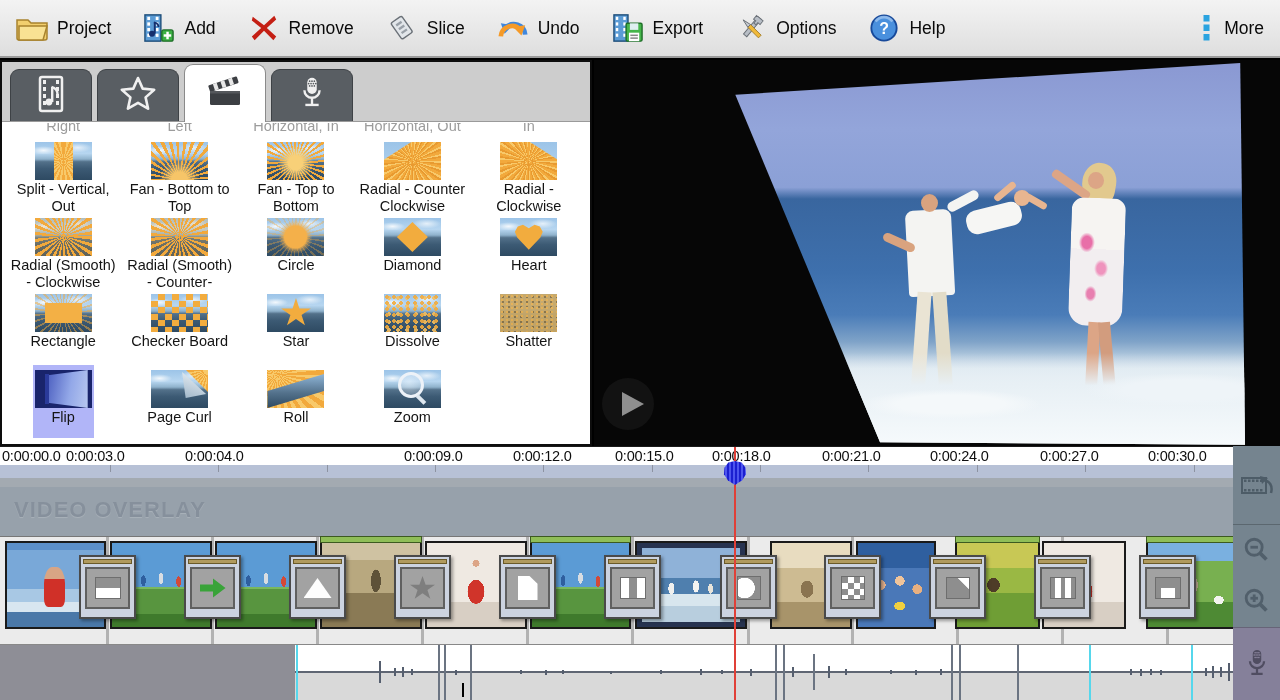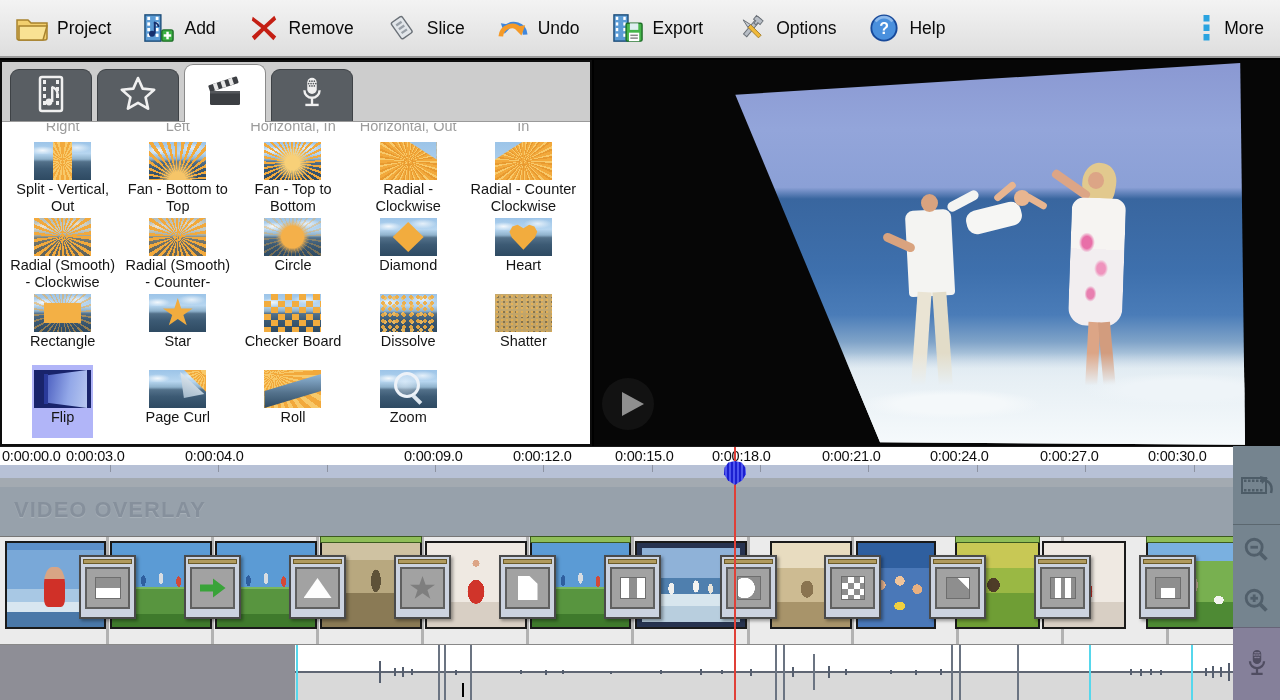--- a/index.html
+++ b/index.html
@@ -18,21 +18,21 @@
 
   
   .palette{position:absolute;left:0;top:60px;width:592px;height:386px;
     background:#fff;border:2px solid #0d0d0d;overflow:hidden;}
   .tabs{position:absolute;left:0;top:0;right:0;height:60px;background:#cdcdcd;
     border-bottom:1px solid #9a9a9a;display:flex;align-items:flex-end;padding:0 0 0 8px;gap:5px;}
   .tab{width:82px;height:52px;background:#595e63;border:1px solid #3e4246;border-bottom:none;
     border-radius:9px 9px 0 0;display:flex;align-items:center;justify-content:center;}
   .tab.selected{background:#fff;height:58px;border-color:#8a8a8a;margin-bottom:-1px;}
 
-  .tgrid{position:absolute;left:3px;right:9px;top:61px;display:grid;
+  .tgrid{position:absolute;left:3px;right:3px;top:61px;display:grid;
     grid-template-columns:repeat(5,1fr);}
   .cliprow{height:14px;overflow:hidden;text-align:center;}
   .cliprow span{display:block;margin-top:-5px;font-size:14.5px;color:#9c9c9c;white-space:nowrap;}
   .cell{height:76px;text-align:center;overflow:visible;}
   .hl{display:inline-block;max-width:117px;padding:2px 2px 12px;}
   .cell.selected .hl{background:#b1b5f8;}
   .tlabel{font-size:14.5px;line-height:17px;color:#141414;margin-top:1px;}
 
   
   .thumb{position:relative;width:57px;height:38px;margin:3px auto 1px;overflow:hidden;
@@ -425,28 +425,28 @@
               <div class="ov2"></div>
             </div><div class="tlabel">Split - Vertical, Out</div></div></div>
         <div class="cell"><div class="hl"><div class="thumb th-fan-bottom-top">
               <div class="ov"></div>
               <div class="ov2"></div>
             </div><div class="tlabel">Fan - Bottom to Top</div></div></div>
         <div class="cell"><div class="hl"><div class="thumb th-fan-top-bottom">
               <div class="ov"></div>
               <div class="ov2"></div>
             </div><div class="tlabel">Fan - Top to Bottom</div></div></div>
+        <div class="cell"><div class="hl"><div class="thumb th-radial-ccw">
+              <div class="ov"></div>
+              <div class="ov2"></div>
+            </div><div class="tlabel">Radial - Counter Clockwise</div></div></div>
         <div class="cell"><div class="hl"><div class="thumb th-radial-cw">
               <div class="ov"></div>
               <div class="ov2"></div>
             </div><div class="tlabel">Radial - Clockwise</div></div></div>
-        <div class="cell"><div class="hl"><div class="thumb th-radial-ccw">
-              <div class="ov"></div>
-              <div class="ov2"></div>
-            </div><div class="tlabel">Radial - Counter Clockwise</div></div></div>
         <div class="cell"><div class="hl"><div class="thumb th-radial-smooth-cw">
               <div class="ov"></div>
               <div class="ov2"></div>
             </div><div class="tlabel">Radial (Smooth) - Clockwise</div></div></div>
         <div class="cell"><div class="hl"><div class="thumb th-radial-smooth-ccw">
               <div class="ov"></div>
               <div class="ov2"></div>
             </div><div class="tlabel">Radial (Smooth) - Counter-</div></div></div>
         <div class="cell"><div class="hl"><div class="thumb th-circle">
               <div class="ov"></div>
@@ -457,28 +457,28 @@
               <div class="ov2"></div>
             </div><div class="tlabel">Diamond</div></div></div>
         <div class="cell"><div class="hl"><div class="thumb th-heart">
               <div class="ov"></div>
               <div class="ov2"></div>
             </div><div class="tlabel">Heart</div></div></div>
         <div class="cell"><div class="hl"><div class="thumb th-rectangle">
               <div class="ov"></div>
               <div class="ov2"></div>
             </div><div class="tlabel">Rectangle</div></div></div>
+        <div class="cell"><div class="hl"><div class="thumb th-checker-board">
+              <div class="ov"></div>
+              <div class="ov2"></div>
+            </div><div class="tlabel">Checker Board</div></div></div>
         <div class="cell"><div class="hl"><div class="thumb th-star">
               <div class="ov"></div>
               <div class="ov2"></div>
             </div><div class="tlabel">Star</div></div></div>
-        <div class="cell"><div class="hl"><div class="thumb th-checker-board">
-              <div class="ov"></div>
-              <div class="ov2"></div>
-            </div><div class="tlabel">Checker Board</div></div></div>
         <div class="cell"><div class="hl"><div class="thumb th-dissolve">
               <div class="ov"></div>
               <div class="ov2"></div>
             </div><div class="tlabel">Dissolve</div></div></div>
         <div class="cell"><div class="hl"><div class="thumb th-shatter">
               <div class="ov"></div>
               <div class="ov2"></div>
             </div><div class="tlabel">Shatter</div></div></div>
         <div class="cell selected"><div class="hl"><div class="thumb th-flip">
               <div class="ov"></div>

